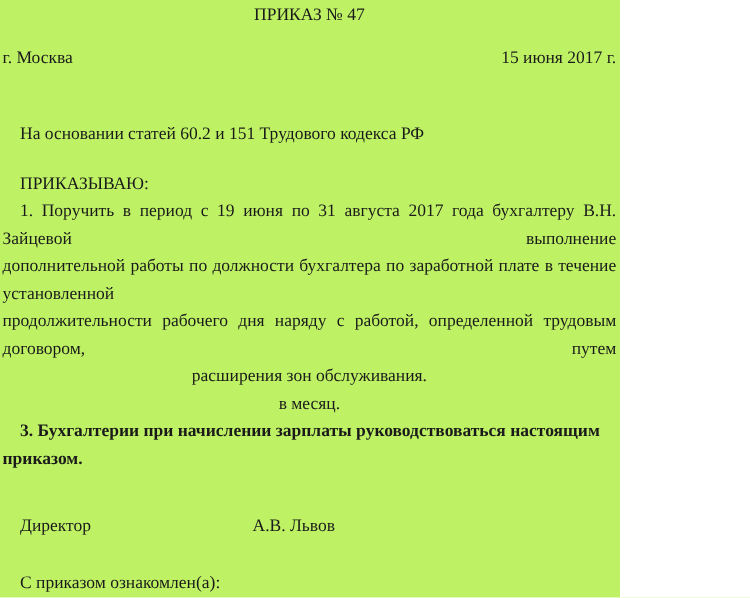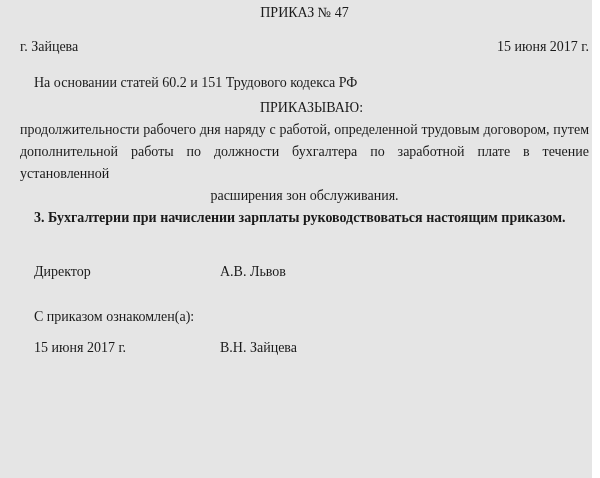--- a/index.html
+++ b/index.html
@@ -11,48 +11,47 @@
     width: 600px;
     height: 478px;
     overflow: hidden;
     font-family: "Liberation Serif", "DejaVu Serif", serif;
     font-size: 14px;
     line-height: 22px;
     color: #1a1a1a;
   }
   .doc {
     box-sizing: border-box;
-    width: 592px;
+    width: 496px;
     height: 478px;
-    padding: 3px 3px 0 20px;
-    background: #e5e5e5;
+    padding: 3px 3px 0 2px;
+    background: #bef264;
   }
   .title1 {
     text-align: center;
     line-height: 19px;
     font-weight: 400;
   }
   .title2 {
     text-align: center;
     line-height: 19px;
     font-weight: 700;
   }
   .meta-row {
     margin-top: 14px;
     display: flex;
     justify-content: space-between;
   }
   .intro {
-    margin-top: 14px;
+    margin-top: 39px;
     text-indent: 14px;
   }
   .orderword {
-    margin-top: 3px;
+    margin-top: 18px;
     text-indent: 14px;
-    text-align: center;
   }
   .para1 { margin-top: 4px; }
   .para  { margin: 0; }
   .first-indent { text-indent: 14px; font-weight: bold; }
   .line { text-align: center; }
   .line.fill {
     text-align: justify;
     text-align-last: justify;
   }
   .line.first { text-indent: 14px; }
@@ -74,35 +73,37 @@
 </style>
 </head>
 <body>
 
 <div class="doc">
 
   <div class="title1">ПРИКАЗ № 47</div>
 
 
   <div class="meta-row">
-    <span>г. Зайцева</span>
+    <span>г. Москва</span>
     <span>15 июня 2017 г.</span>
   </div>
 
   <div class="intro">На основании статей 60.2 и 151 Трудового кодекса РФ</div>
 
   <div class="orderword">ПРИКАЗЫВАЮ:</div>
 
   <div class="para para1">
+    <div class="line fill first">1. Поручить в период с 19 июня по 31 августа 2017 года бухгалтеру В.Н. Зайцевой выполнение</div>
+    <div class="line fill">дополнительной работы по должности бухгалтера по заработной плате в течение  установленной</div>
     <div class="line fill">продолжительности рабочего дня наряду с работой, определенной трудовым  договором, путем</div>
-    <div class="line fill">дополнительной работы по должности бухгалтера по заработной плате в течение  установленной</div>
     <div class="line">расширения зон обслуживания.</div>
   </div>
 
   <div class="para">
+    <div class="line">в месяц.</div>
   </div>
 
   <div class="para first-indent">3. Бухгалтерии при начислении зарплаты руководствоваться настоящим приказом.</div>
 
 
 
   <div class="sig-row">
     <span>Директор</span>
     <span class="col2">А.В. Львов</span>
   </div>

